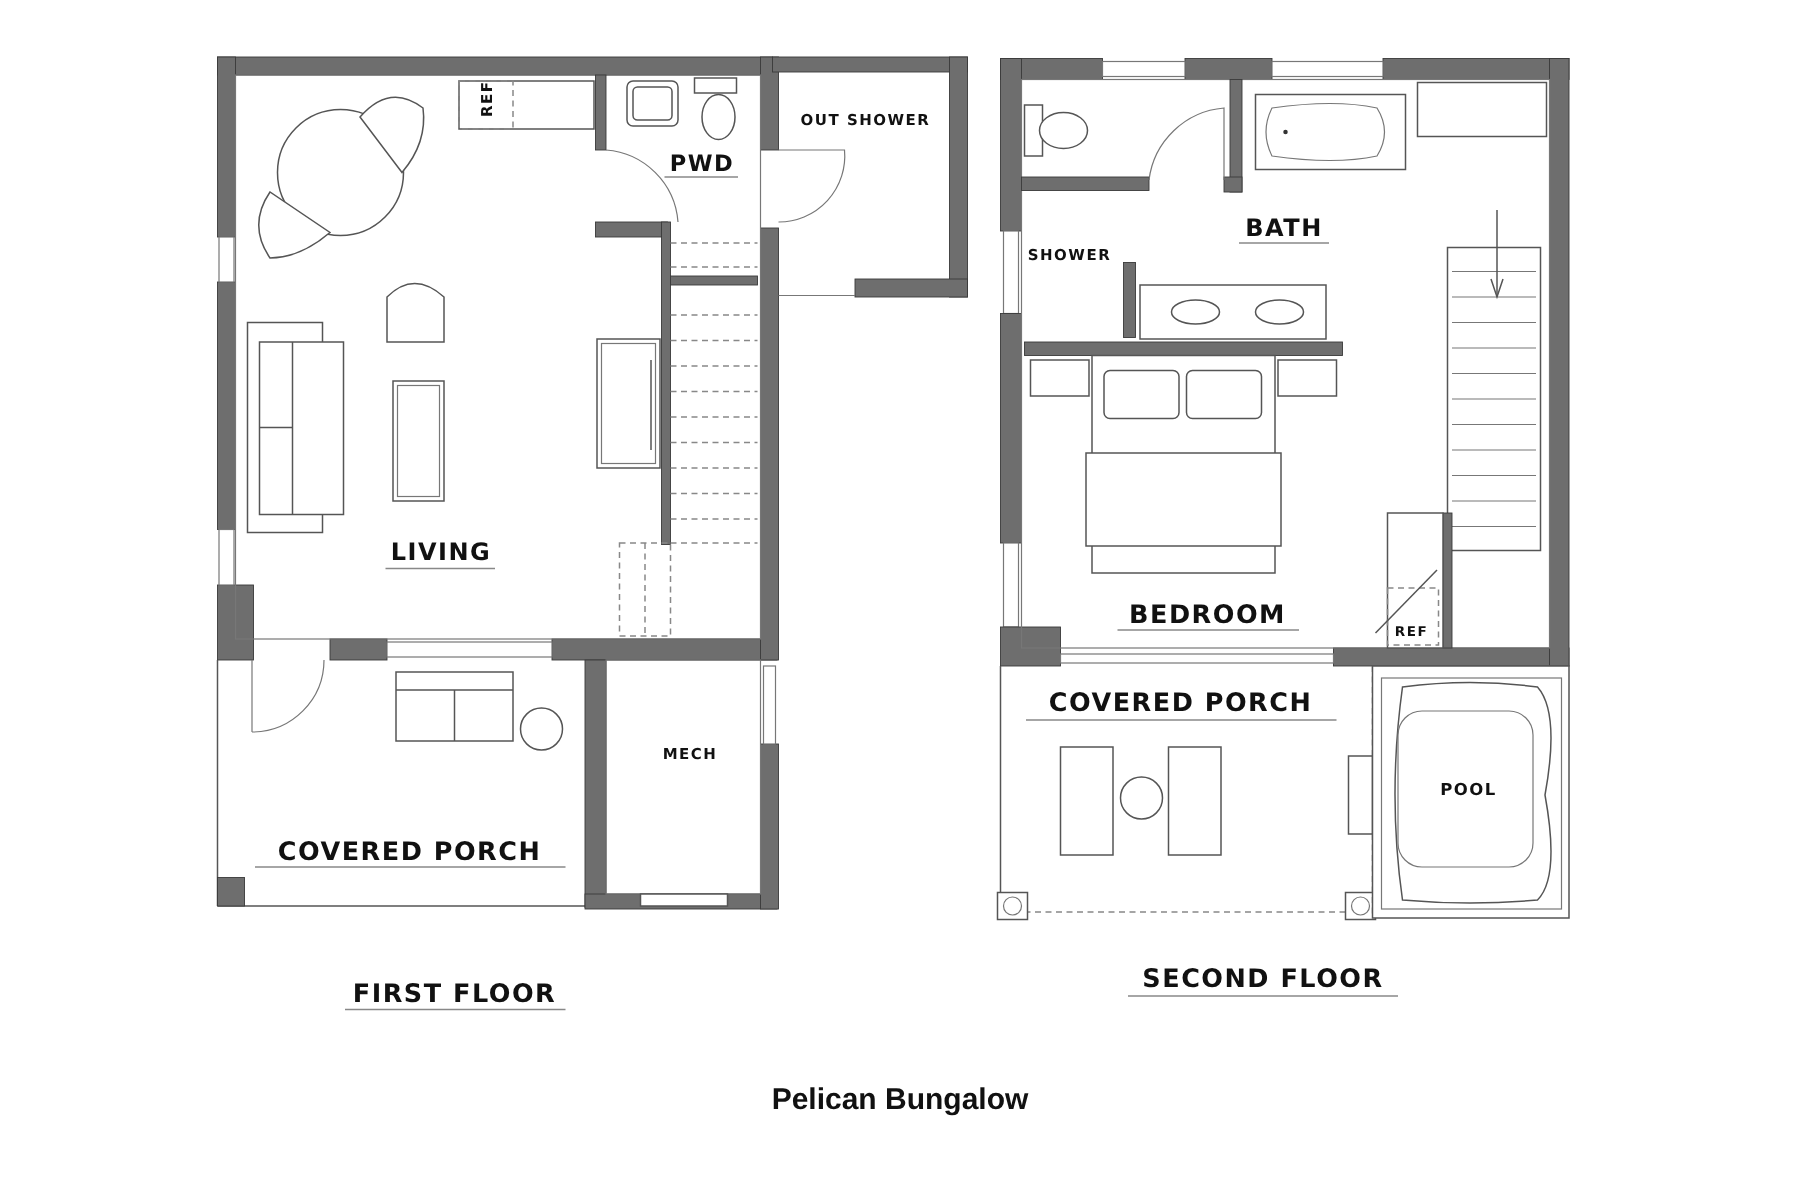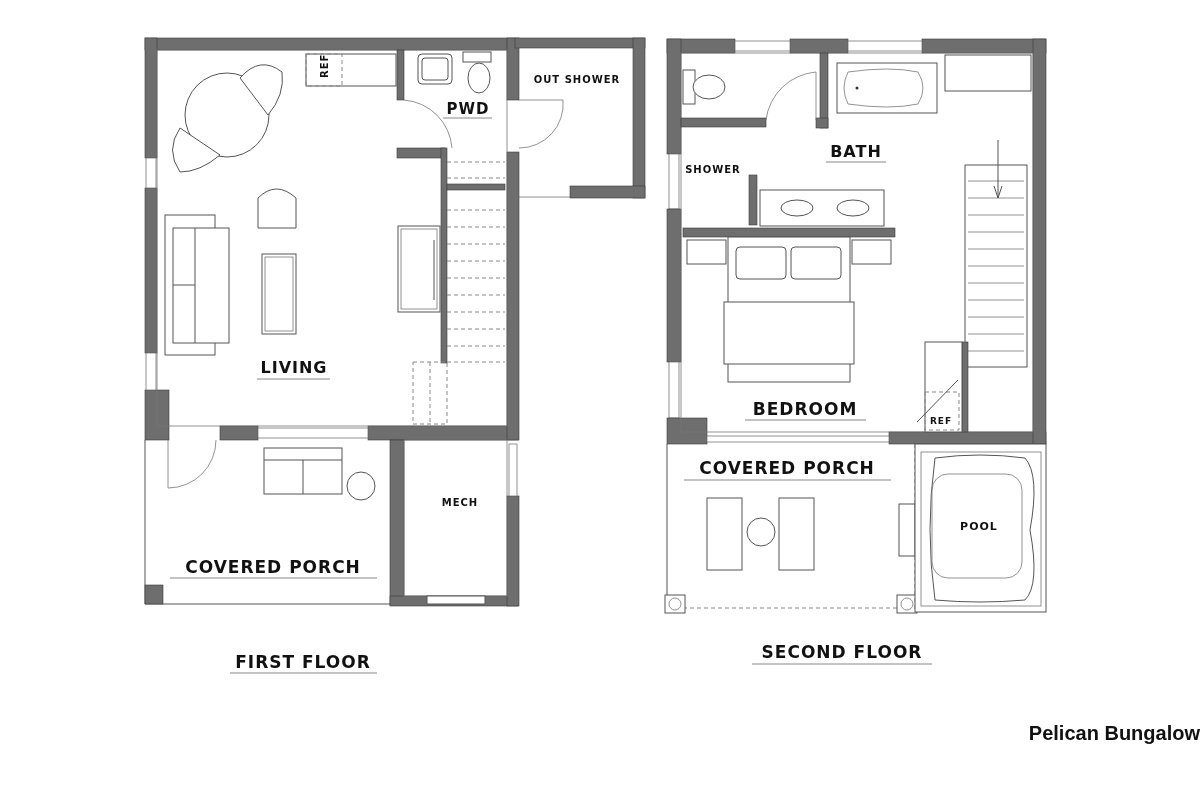--- a/index.html
+++ b/index.html
@@ -6,21 +6,21 @@
   body { width: 1200px; height: 800px; position: relative; overflow: hidden; font-family: "DejaVu Sans", sans-serif; }
   svg { position: absolute; left: 0; top: 0; }
   .wall { fill: #6e6e6e; stroke: #3a3a3a; stroke-width: 0.6; }
   .line { fill: none; stroke: #555; stroke-width: 1; }
   .thin { fill: none; stroke: #777; stroke-width: 0.8; }
   .dash { fill: none; stroke: #888; stroke-width: 1; stroke-dasharray: 4 3; }
   .furn { fill: #fff; stroke: #555; stroke-width: 1; }
   .win { fill: #fff; stroke: #777; stroke-width: 0.8; }
   .room-label { font-family: "DejaVu Sans", sans-serif; font-weight: bold; fill: #111; letter-spacing: 1px; }
   .underline { stroke: #888; stroke-width: 1; }
-  .title { position: absolute; left: 0; width: 1200px; top: 722px; text-align: right;
+  .title { position: absolute; left: 0; width: 1200px; top: 722px; text-align: center;
            font-family: "Liberation Sans", sans-serif; font-weight: bold; font-size: 20px; color: #111; }
 </style>
 </head>
 <body>
 
 <svg width="1200" height="800" viewBox="0 0 1200 800">
 
   <g>
 
     <rect class="wall" x="145" y="38" width="370" height="12"></rect>

